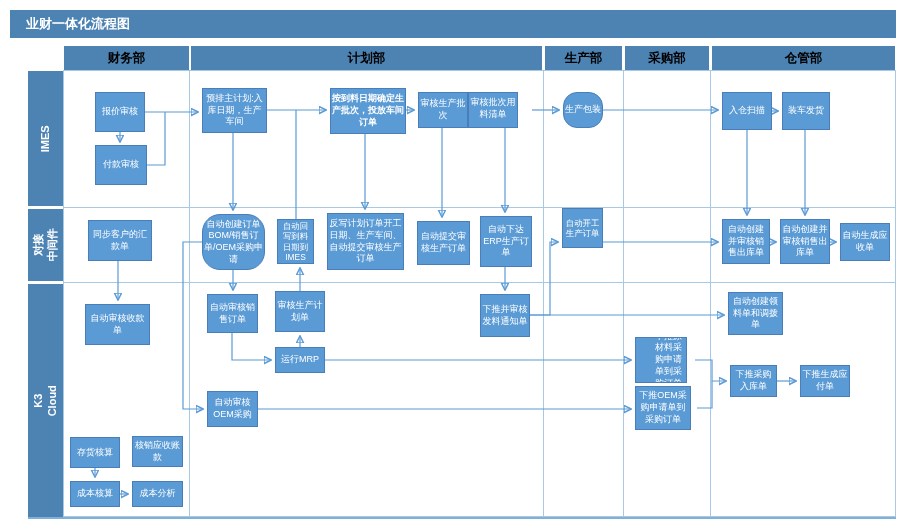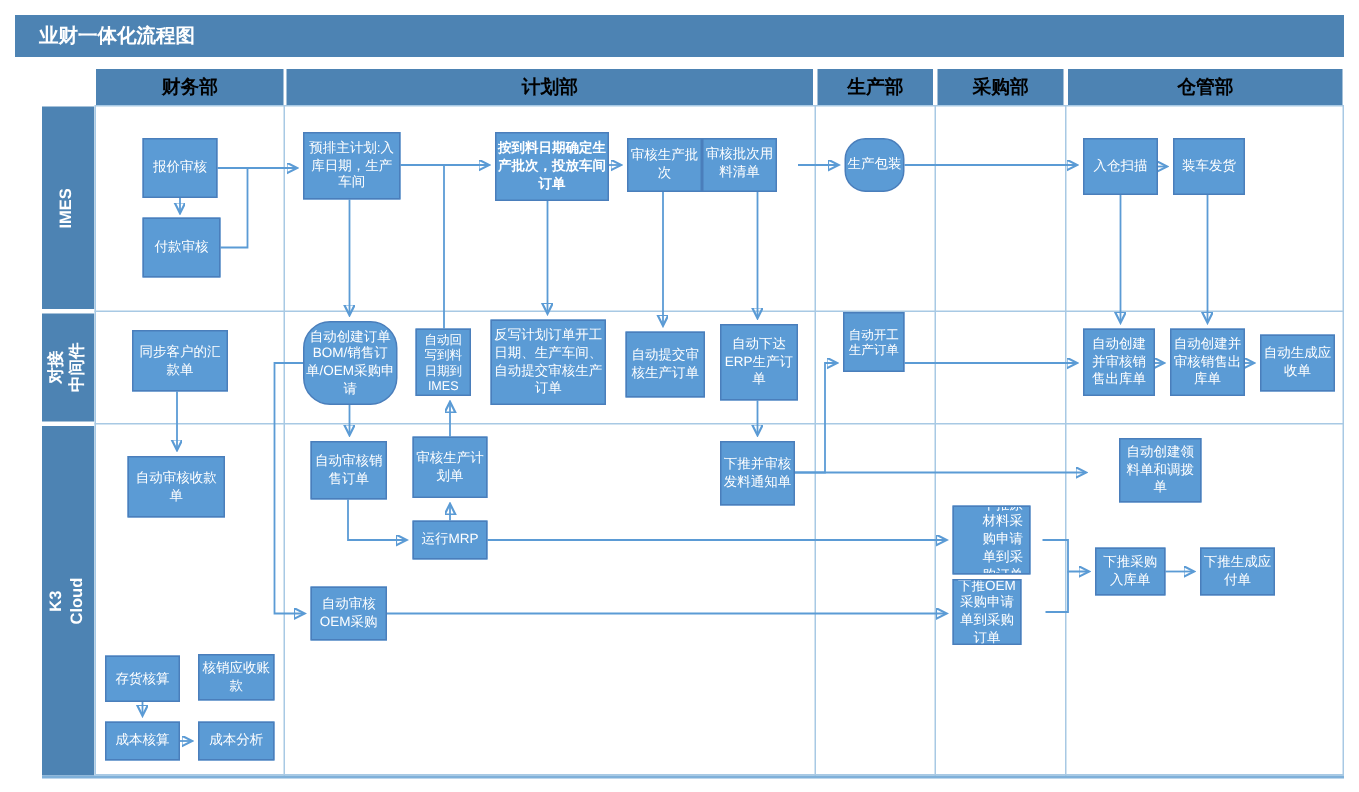--- a/index.html
+++ b/index.html
@@ -129,22 +129,22 @@
   <div class="node" style="left:780px;top:219px;width:50px;height:45px;">自动创建并审核销售出库单</div>
   <div class="node" style="left:840px;top:223px;width:50px;height:38px;">自动生成应收单</div>
 
   <div class="node" style="left:85px;top:304px;width:65px;height:41px;">自动审核收款单</div>
   <div class="node" style="left:207px;top:294px;width:51px;height:39px;">自动审核销售订单</div>
   <div class="node" style="left:275px;top:291px;width:50px;height:41px;">审核生产计划单</div>
   <div class="node" style="left:275px;top:347px;width:50px;height:26px;">运行MRP</div>
   <div class="node" style="left:207px;top:391px;width:51px;height:36px;">自动审核OEM采购</div>
   <div class="node" style="left:480px;top:294px;width:50px;height:43px;">下推并审核发料通知单</div>
   <div class="node" style="left:635px;top:337px;width:52px;height:46px;padding-left:16px;">下推原材料采购申请单到采购订单</div>
-  <div class="node" style="left:635px;top:386px;width:46px;height:44px;">下推OEM采购申请单到采购订单</div>
-  <div class="node" style="left:728px;top:292px;width:55px;height:43px;margin-left:18px;">自动创建领料单和调拨单</div>
+  <div class="node" style="left:635px;top:386px;width:56px;height:44px;">下推OEM采购申请单到采购订单</div>
+  <div class="node" style="left:728px;top:292px;width:55px;height:43px;">自动创建领料单和调拨单</div>
   <div class="node" style="left:730px;top:365px;width:47px;height:32px;">下推采购入库单</div>
   <div class="node" style="left:800px;top:365px;width:50px;height:32px;">下推生成应付单</div>
   <div class="node" style="left:70px;top:437px;width:50px;height:31px;">存货核算</div>
   <div class="node" style="left:132px;top:436px;width:51px;height:31px;">核销应收账款</div>
   <div class="node" style="left:70px;top:481px;width:50px;height:26px;">成本核算</div>
   <div class="node" style="left:132px;top:481px;width:51px;height:26px;">成本分析</div>
 
 </div>
 
 </body></html>

